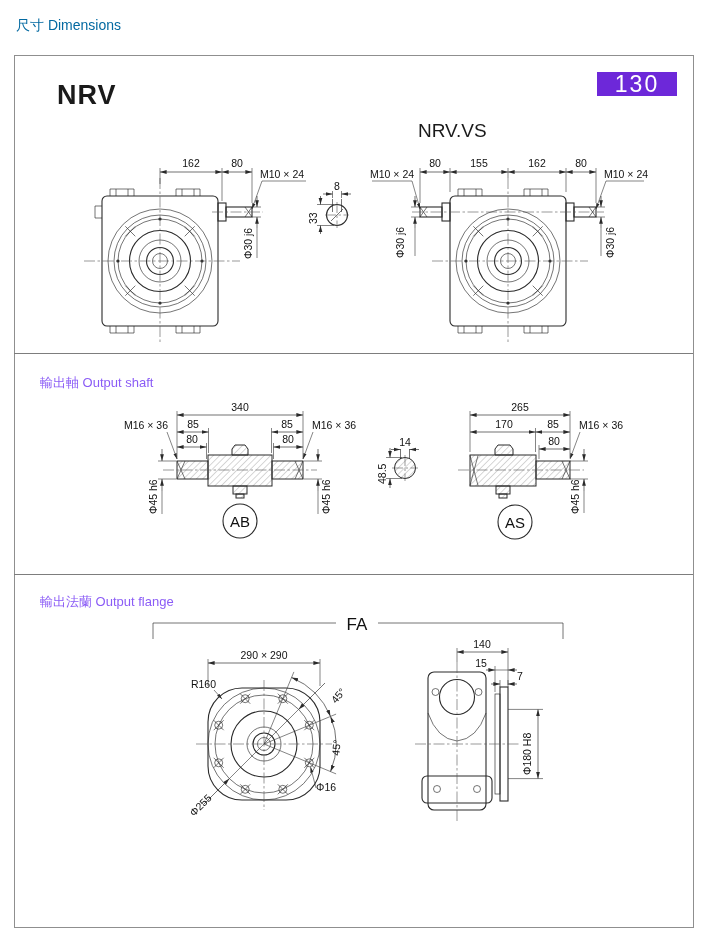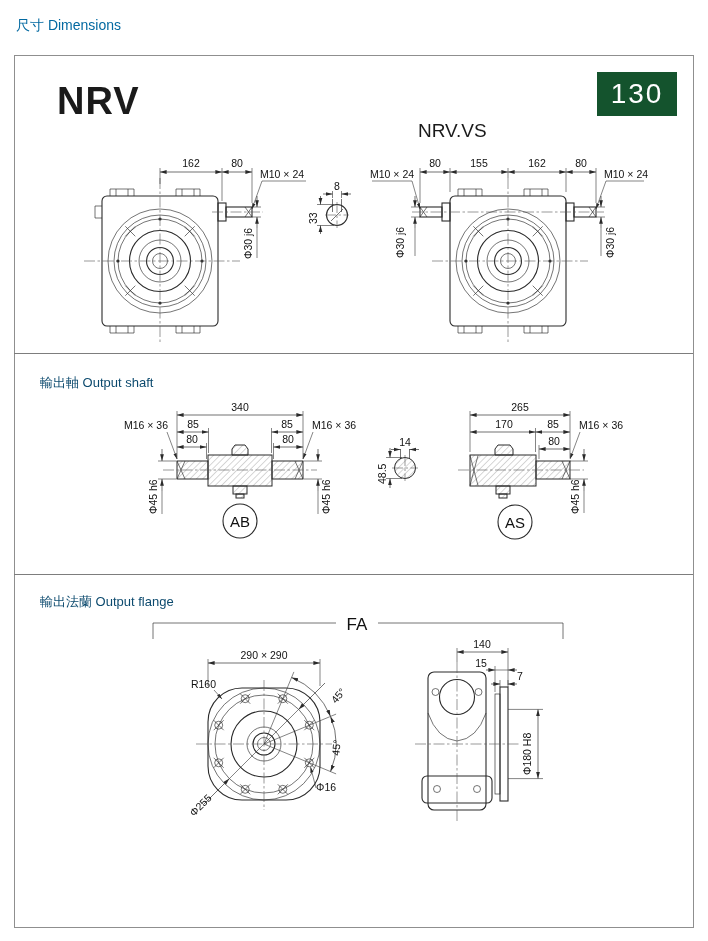--- a/index.html
+++ b/index.html
@@ -2,25 +2,25 @@
 <html><head>
 <meta charset="utf-8">
 <style>
   html,body{margin:0;padding:0;background:#fff;}
   #page{position:relative;width:708px;height:941px;background:#fff;overflow:hidden;
         font-family:"Liberation Sans",sans-serif;color:#1a1a1a;}
   .abs{position:absolute;}
   #frame{left:14px;top:55px;width:678px;height:871px;border:1.5px solid #8f8f8f;}
   .divider{left:14px;width:679px;height:1px;background:#7d7d7d;}
   #hdr{left:16px;top:17px;font-size:14px;color:#0369a1;}
-  #model{left:57px;top:80px;font-size:38px;font-weight:700;letter-spacing:1px;}
-  #badge{left:597px;top:72px;width:80px;height:44px;background:#14532d;color:#fff;
-         font-size:28px;display:flex;align-items:center;justify-content:center;letter-spacing:2px;}
+  #model{left:57px;top:80px;font-size:27px;font-weight:700;letter-spacing:1px;}
+  #badge{left:597px;top:72px;width:80px;height:24px;background:#6d28d9;color:#fff;
+         font-size:23px;display:flex;align-items:center;justify-content:center;letter-spacing:2px;}
   #variant{left:418px;top:120px;font-size:19px;}
-  .sect-title{font-size:13px;color:#0c4a6e;}
+  .sect-title{font-size:13px;color:#8b5cf6;}
   #st2{left:40px;top:374px;} #st3{left:40px;top:593px;text-align:center;}
   svg{position:absolute;left:0;top:0;}
   svg text{font-family:"Liberation Sans",sans-serif;font-size:10.5px;fill:#111;}
   svg text.big{font-size:15px;} svg text.fa{font-size:17px;}
   .o{fill:none;stroke:#2a2a2a;stroke-width:1.1;}
   .t{fill:none;stroke:#2a2a2a;stroke-width:0.65;}
   .hs{fill:url(#h);stroke:#2a2a2a;stroke-width:1;}
   .cl{fill:none;stroke:#555;stroke-width:0.6;stroke-dasharray:11 2.5 2.5 2.5;}
   .ext{fill:none;stroke:#333;stroke-width:0.6;}
   .dim{fill:none;stroke:#333;stroke-width:0.7;}

